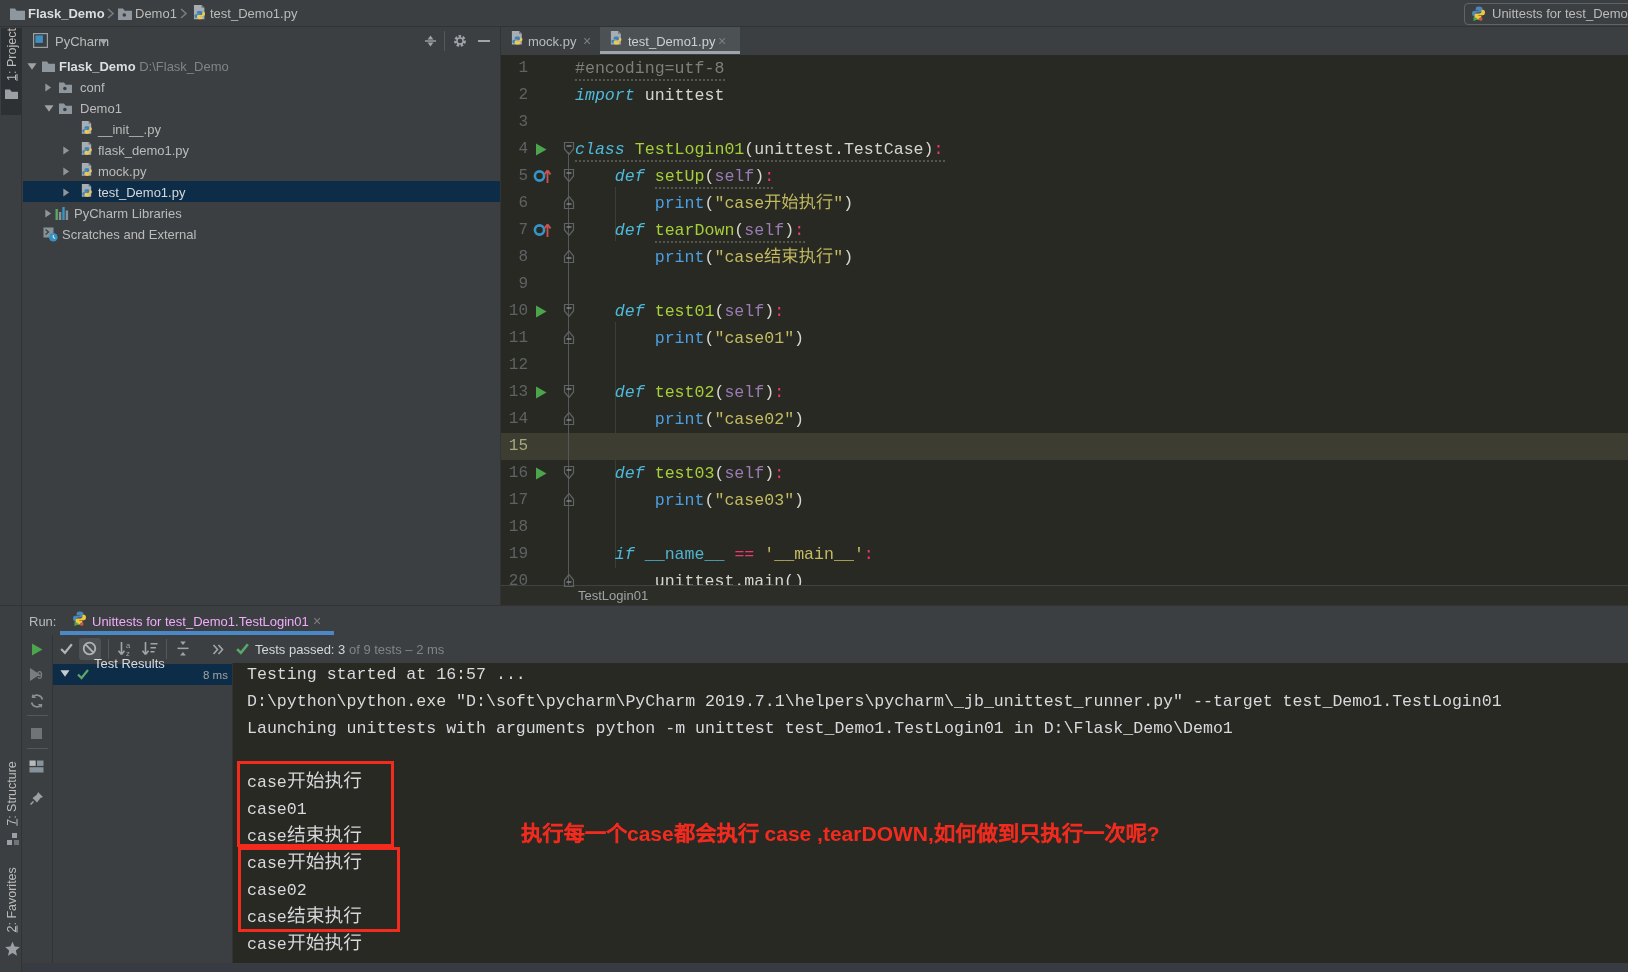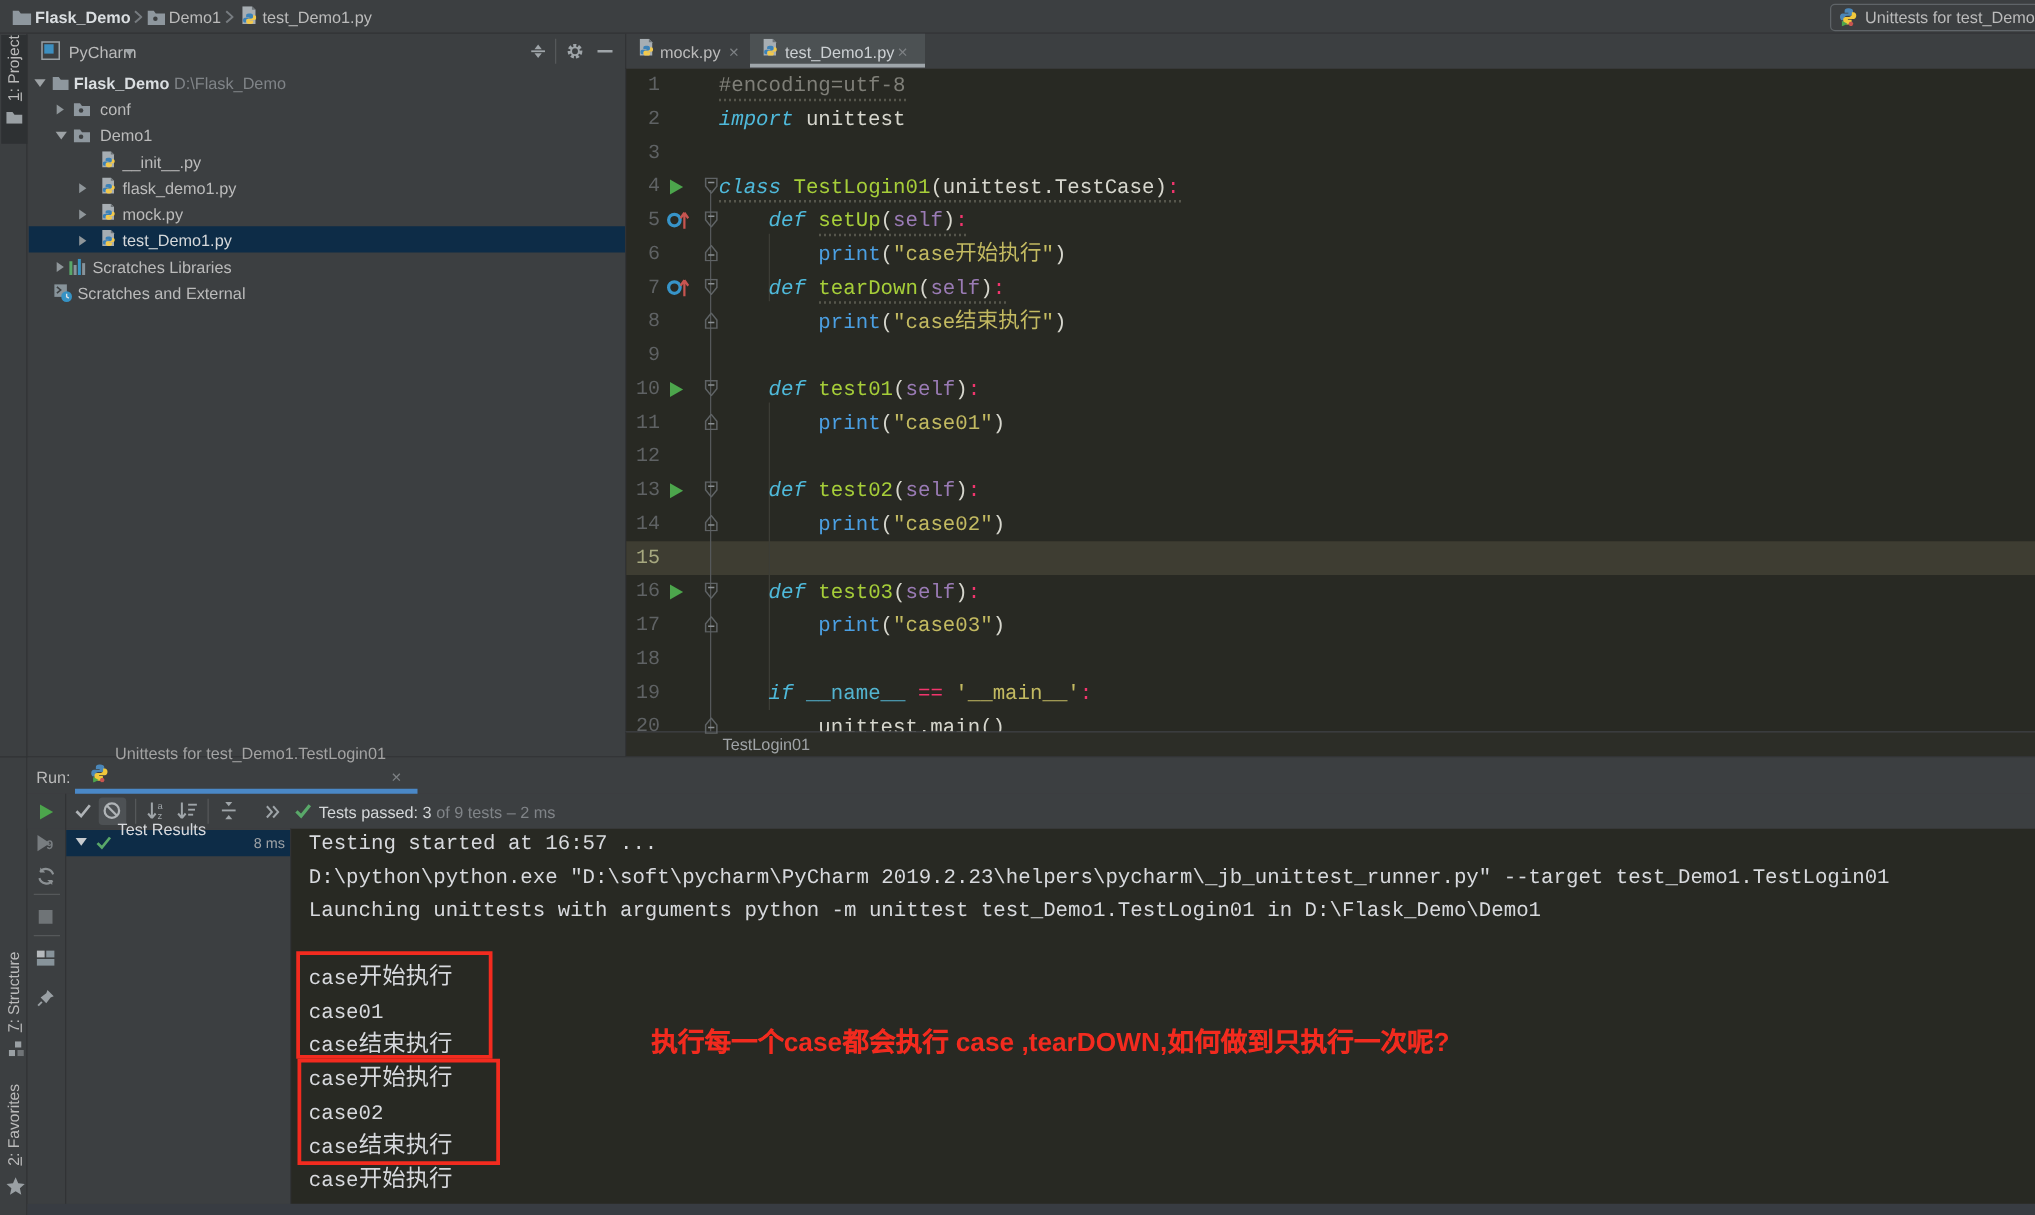--- a/index.html
+++ b/index.html
@@ -163,21 +163,21 @@
 <div class="abs ui" style="left:98px;top:185px;color:#d5d8da">test_Demo1.py</div>
 <svg style="position:absolute;left:44px;top:209px" width="8" height="9" viewBox="0 0 9 10">
     <path d="M1.5 0.5 L8 5 L1.5 9.5 z" fill="#8f969a"></path>
   </svg>
 <svg style="position:absolute;left:55px;top:207px" width="14" height="13" viewBox="0 0 14 13">
     <rect x="0.5" y="2" width="2.4" height="11" fill="#59a869"></rect>
     <rect x="3.9" y="5" width="2.4" height="8" fill="#87939a"></rect>
     <rect x="7.3" y="0" width="2.4" height="13" fill="#3a95c2"></rect>
     <rect x="10.7" y="3.5" width="2.4" height="9.5" fill="#87939a"></rect>
   </svg>
-<div class="abs ui" style="left:74px;top:206px">Scratches Libraries</div>
+<div class="abs ui" style="left:74px;top:206px">PyCharm Libraries</div>
 <svg style="position:absolute;left:43px;top:227px" width="15" height="15" viewBox="0 0 15 15">
     <rect x="0.5" y="0.5" width="10" height="10" fill="#87939a"></rect>
     <path d="M2.5 2.5 l3 2.5 -3 2.5" stroke="#3c3f41" stroke-width="1.3" fill="none"></path>
     <circle cx="10.3" cy="10.3" r="4.3" fill="#3592c4"></circle>
     <path d="M10.3 8 v2.5 l1.8 1" stroke="#dce1e5" stroke-width="1.1" fill="none"></path>
   </svg>
 <div class="abs ui" style="left:62px;top:227px">Scratches and External</div>
 <div class="abs" style="left:600px;top:27px;width:140px;height:27px;background:#4c5153"></div>
 <div class="abs" style="left:600px;top:51px;width:140px;height:3px;background:#9fa6ab"></div>
 <svg style="position:absolute;left:511px;top:31px" width="11.700000000000001" height="14.4" viewBox="0 0 13 16">
@@ -285,21 +285,21 @@
 <div class="abs" style="left:655px;top:187px;width:118px;height:2px;background:repeating-linear-gradient(90deg,#56564c 0 2px,transparent 2px 4px)"></div>
 <div class="abs" style="left:655px;top:241px;width:150px;height:2px;background:repeating-linear-gradient(90deg,#56564c 0 2px,transparent 2px 4px)"></div>
 <div class="abs ui" style="left:578px;top:588px;color:#9fa3a6">TestLogin01</div>
 <div class="abs ui" style="left:29px;top:614px">Run:</div>
 <svg style="position:absolute;left:72px;top:611px" width="15" height="15" viewBox="0 0 15 15">
     <path d="M7.4 0.5 C5.6 0.5 4.7 1.3 4.7 2.6 v1.6 h3 v.6 H3.2 C1.8 4.8 1 5.9 1 7.5 c0 1.6.8 2.7 2.2 2.7 h1.3 V8.5 c0-1.2.9-2 2.1-2 h3 c1.1 0 1.8-.8 1.8-1.9 V2.6 C11.4 1.3 9.9 0.5 8.2 0.5 z" fill="#4a86b8"></path>
     <path d="M7.6 13.5 c1.8 0 2.7-.8 2.7-2.1 v-1.6 h-3 v-.6 h4.5 c1.4 0 2.2-1.1 2.2-2.7 0-1.6-.8-2.7-2.2-2.7 h-1.3 v1.7 c0 1.2-.9 2-2.1 2 h-3 c-1.1 0-1.8.8-1.8 1.9 v2 c0 1.3 1.5 2.1 3.2 2.1 z" fill="#f0c83c"></path>
     <path d="M2.5 10.5 L7 13 L2.5 15.2 z" fill="#4ca54c"></path>
     <path d="M8.2 11.2 l2.6 0 1.3 2.2 -1.3 2.2 -2.6 0 -1.3 -2.2 z" fill="#c75450" transform="scale(0.75) translate(3.5,4)"></path>
   </svg>
-<div class="abs ui" style="left:92px;top:595px;color:#a3a3a3">Unittests for test_Demo1.TestLogin01</div>
+<div class="abs ui" style="left:92px;top:614px;color:#f0abfc">Unittests for test_Demo1.TestLogin01</div>
 <div class="abs ui" style="left:313px;top:613px;color:#7d8184;font-size:14px">×</div>
 <div class="abs" style="left:60px;top:631px;width:274px;height:4px;background:#4a88c7"></div>
 <svg style="position:absolute;left:31px;top:643px" width="12" height="13" viewBox="0 0 12 13">
     <path d="M1 0.5 L11.5 6.5 L1 12.5 z" fill="#4ca54c"></path>
   </svg>
 <svg style="position:absolute;left:59px;top:641px" width="15" height="15" viewBox="0 0 14 14">
     <path d="M2 7.5 L5.5 11 L12 3" stroke="#afb3b6" stroke-width="2.0" fill="none"></path>
   </svg>
 <div class="abs" style="left:79px;top:638px;width:22px;height:22px;background:#4d5154;border-radius:3px"></div>
 <svg style="position:absolute;left:82px;top:641px" width="15" height="15" viewBox="0 0 15 15">
@@ -355,21 +355,21 @@
 <div class="abs" style="left:53px;top:664px;width:179px;height:21px;background:#0d2c47"></div>
 <svg style="position:absolute;left:60px;top:669px" width="10" height="9" viewBox="0 0 11 10">
     <path d="M0.5 1.5 L10.5 1.5 L5.5 8.5 z" fill="#c8cccf"></path>
   </svg>
 <svg style="position:absolute;left:76px;top:667px" width="14" height="14" viewBox="0 0 14 14">
     <path d="M2 7.5 L5.5 11 L12 3" stroke="#59a869" stroke-width="2.2" fill="none"></path>
   </svg>
 <div class="abs ui" style="left:94px;top:656px;color:#d8dade">Test Results</div>
 <div class="abs ui" style="left:203px;top:669px;font-size:11.5px;color:#9fa3a6">8 ms</div>
 <div class="cl" style="top:661px">Testing started at 16:57 ...</div>
-<div class="cl" style="top:688px">D:\python\python.exe "D:\soft\pycharm\PyCharm 2019.2.23\helpers\pycharm\_jb_unittest_runner.py" --target test_Demo1.TestLogin01</div>
+<div class="cl" style="top:688px">D:\python\python.exe "D:\soft\pycharm\PyCharm 2019.7.1\helpers\pycharm\_jb_unittest_runner.py" --target test_Demo1.TestLogin01</div>
 <div class="cl" style="top:715px">Launching unittests with arguments python -m unittest test_Demo1.TestLogin01 in D:\Flask_Demo\Demo1</div>
 <div class="cl" style="top:769px">case<svg width="75" height="20" viewBox="0 0 75 20" style="vertical-align:-3px">
       <use href="#u5f00" fill="#d7d9dd" transform="translate(0.0,17) scale(0.01875,-0.01875)"></use>
       <use href="#u59cb" fill="#d7d9dd" transform="translate(18.8,17) scale(0.01875,-0.01875)"></use>
       <use href="#u6267" fill="#d7d9dd" transform="translate(37.5,17) scale(0.01875,-0.01875)"></use>
       <use href="#u884c" fill="#d7d9dd" transform="translate(56.2,17) scale(0.01875,-0.01875)"></use>
     </svg></div>
 <div class="cl" style="top:796px">case01</div>
 <div class="cl" style="top:823px">case<svg width="75" height="20" viewBox="0 0 75 20" style="vertical-align:-3px">
       <use href="#u7ed3" fill="#d7d9dd" transform="translate(0.0,17) scale(0.01875,-0.01875)"></use>

